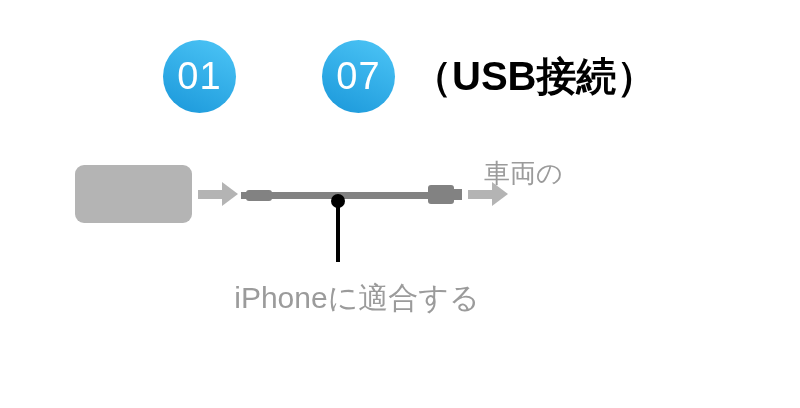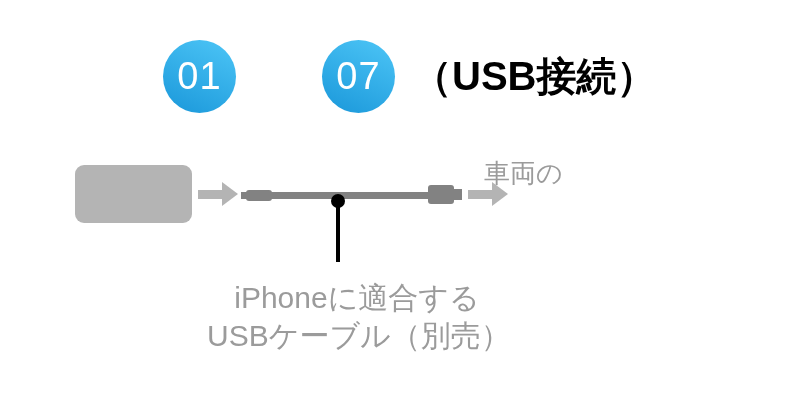--- a/index.html
+++ b/index.html
@@ -97,16 +97,15 @@
     <div class="shaft"></div>
     <div class="head"></div>
   </div>
 
   <div class="dest-text">
     <div>車両の</div>
   </div>
 
   <div class="callout-text">
     <div>iPhoneに適合する</div>
-    <div>USBケーブル（別売）</div>
   </div>
 
 </div>
 
 </body></html>

